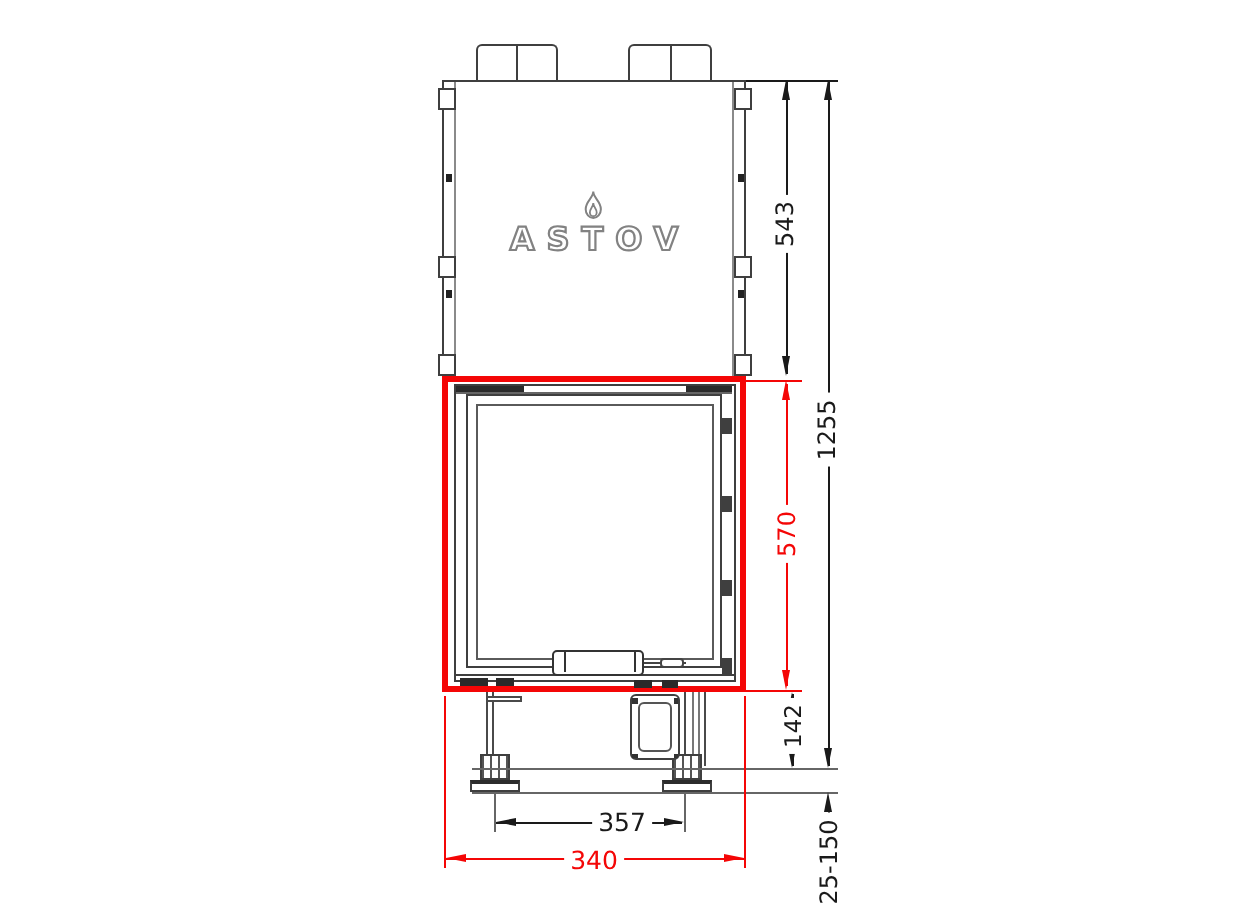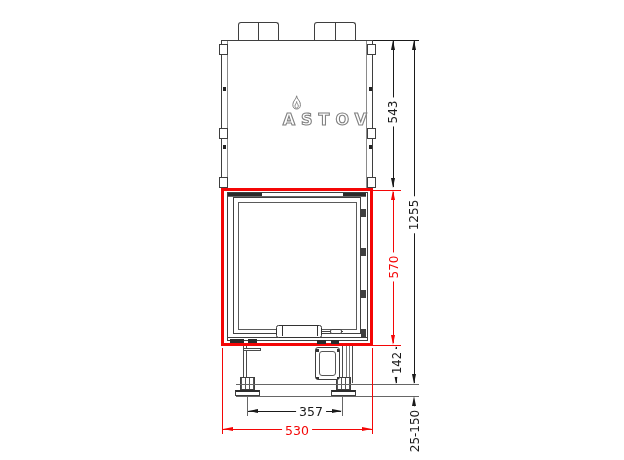--- a/index.html
+++ b/index.html
@@ -64,21 +64,21 @@
   .arr.red.left{border-right-color:var(--red);} .arr.red.right{border-left-color:var(--red);}
   .dim-label{background:#fff;color:var(--dim);font-size:12px;line-height:13px;padding:0 3px;white-space:nowrap;}
   .dim-label.rot{transform:translate(-50%,-50%) rotate(-90deg);}
   .dim-label.hor{transform:translate(-50%,-50%);}
   .dim-label.red{color:var(--red);}
   #ext-top{left:373px;top:39.5px;width:46px;border-top:1px solid var(--dim);}
   .ext-red{background:var(--red);width:1.2px;}
   .ext-gray{background:#666;width:1px;}
 
   
-  #logo{left:221px;top:110px;width:152px;height:22px;text-align:right;}
+  #logo{left:221px;top:110px;width:152px;height:22px;text-align:center;}
   #logo-text{position:relative;display:inline-block;font-size:16px;font-weight:bold;letter-spacing:6px;padding-left:6px;
              color:#fff;-webkit-text-stroke:1.1px #828282;}
   #flame-icon{left:50%;top:-15px;transform:translateX(-53%);width:12px;height:16px;}
 </style>
 </head>
 <body>
 
 <div id="stage" style="--red: #f40606; --line: #3f3f3f; --dim: #1a1a1a;">
 
   <div id="duct-a" class="duct"></div>
@@ -178,15 +178,15 @@
   <div class="hline" style="left:248px;top:410.5px;width:93px;"></div>
   <div class="arr left" style="left:247.5px;top:408.5px;"></div>
   <div class="arr right" style="left:331.5px;top:408.5px;"></div>
   <div class="dim-label hor" style="left:294px;top:411px;font-size:12.5px;margin-left:17px;">357</div>
 
   <div class="ext-red" style="left:222px;top:348px;height:86px;"></div>
   <div class="ext-red" style="left:371.5px;top:348px;height:86px;"></div>
   <div class="hline red" style="left:222.5px;top:429px;width:150px;"></div>
   <div class="arr red left" style="left:222.5px;top:427px;"></div>
   <div class="arr red right" style="left:362px;top:427px;"></div>
-  <div class="dim-label hor red" style="left:297px;top:429.5px;font-size:12.5px;">530</div>
+  <div class="dim-label hor red" style="left:297px;top:429.5px;font-size:12.5px;">340</div>
 
 </div>
 
 </body></html>

